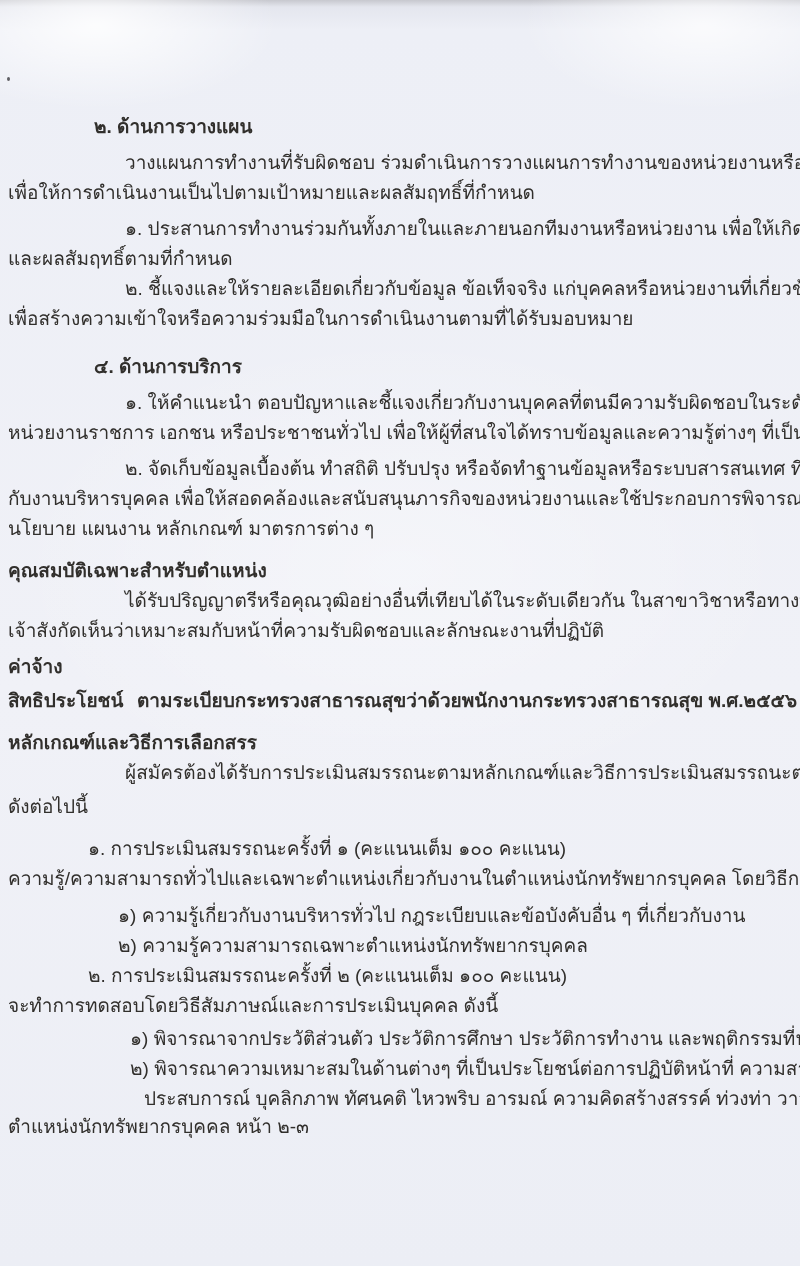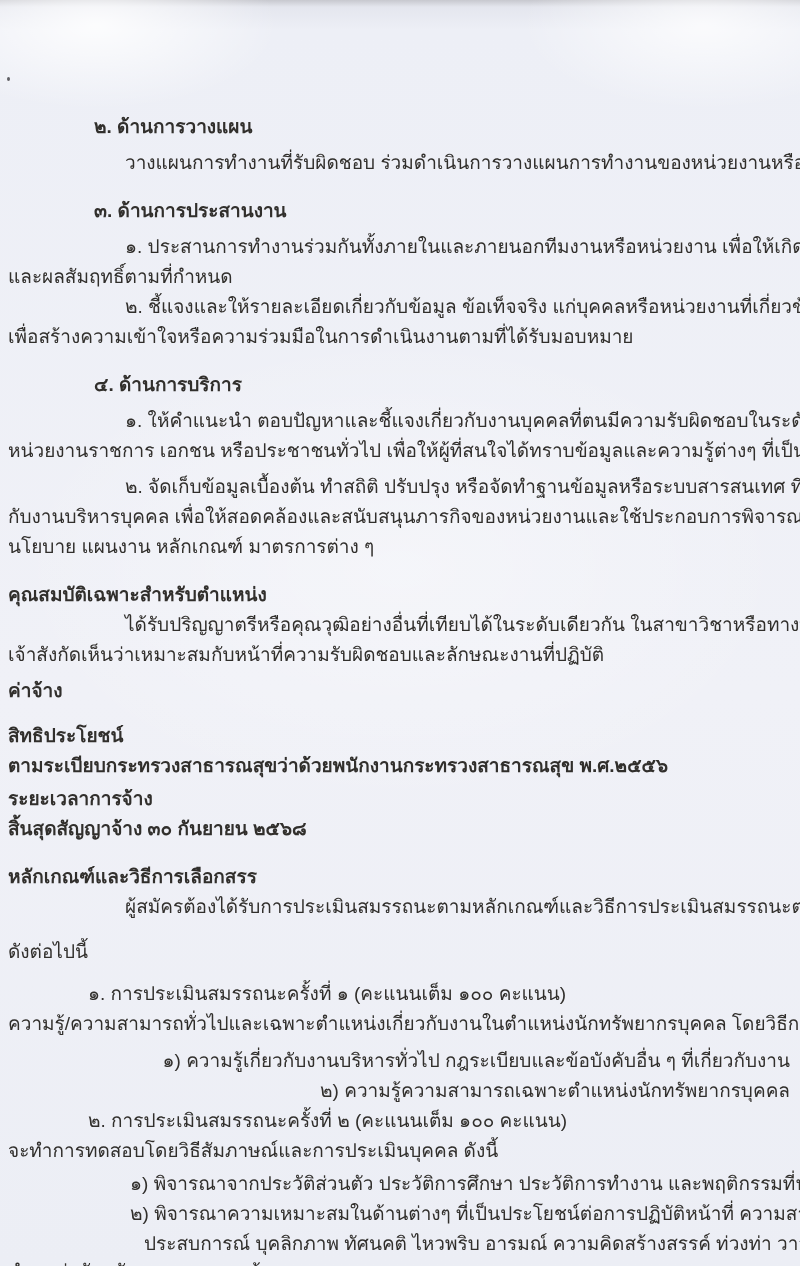--- a/index.html
+++ b/index.html
@@ -23,43 +23,43 @@
     position: absolute; left: 7px; top: 77px;
     width: 3px; height: 4px; border-radius: 50%;
     background: #5e5e63;
   }
   .content { padding: 112px 10px 0 8px; }
   .line { white-space: nowrap; }
   .b { font-weight: bold; }
   .h  { font-weight: bold; padding-left: 86px; }   
   .ind { padding-left: 117px; }                    
   .l1 { padding-left: 80px; }                      
-  .l2 { padding-left: 110px; text-align: right; }                     
+  .l2 { padding-left: 110px; }                     
   .l2b { padding-left: 122px; }                    
   .l2c { padding-left: 136px; }                    
-  .mt3{margin-top:3px} .mt5{margin-top:15px} .mt6{margin-top:6px} .mt7{margin-top:7px}
-  .mt10{margin-top:12px} .mt12{margin-top:18px} .mt18{margin-top:18px}
-  .terms { font-weight: bold; display: flex; flex-direction: column; }
+  .mt3{margin-top:3px} .mt5{margin-top:4px} .mt6{margin-top:6px} .mt7{margin-top:7px}
+  .mt10{margin-top:12px} .mt12{margin-top:12px} .mt18{margin-top:18px}
+  .terms { font-weight: bold; display: flex; }
   .tl1 { display:inline-block; width: 93px; flex: none; }
   .tl2 { display:inline-block; width: 129px; flex: none; }
   .tl3 { display:inline-block; margin-right: 10px; flex: none; }
   .footer { padding-right: 12px; margin-top: -2px; }
 </style>
 </head>
 <body>
 
 <div class="page">
   <div class="speck"></div>
 
   <div class="content">
 
     <div class="line h">๒. ด้านการวางแผน</div>
     <div class="line ind mt6">วางแผนการทำงานที่รับผิดชอบ ร่วมดำเนินการวางแผนการทำงานของหน่วยงานหรือโครงการ</div>
+    <div class="line">เพื่อให้การดำเนินงานเป็นไปตามเป้าหมายและผลสัมฤทธิ์ที่กำหนด</div>
 
-    <div class="line h mt18">๓. ด้านการประสานงาน</div>
     <div class="line ind mt6">๑. ประสานการทำงานร่วมกันทั้งภายในและภายนอกทีมงานหรือหน่วยงาน เพื่อให้เกิดความร่วมมือ</div>
     <div class="line">และผลสัมฤทธิ์ตามที่กำหนด</div>
     <div class="line ind">๒. ชี้แจงและให้รายละเอียดเกี่ยวกับข้อมูล ข้อเท็จจริง แก่บุคคลหรือหน่วยงานที่เกี่ยวข้อง</div>
     <div class="line">เพื่อสร้างความเข้าใจหรือความร่วมมือในการดำเนินงานตามที่ได้รับมอบหมาย</div>
 
     <div class="line h mt18">๔. ด้านการบริการ</div>
     <div class="line ind mt6">๑. ให้คำแนะนำ ตอบปัญหาและชี้แจงเกี่ยวกับงานบุคคลที่ตนมีความรับผิดชอบในระดับเบื้องต้นแก่</div>
     <div class="line">หน่วยงานราชการ เอกชน หรือประชาชนทั่วไป เพื่อให้ผู้ที่สนใจได้ทราบข้อมูลและความรู้ต่างๆ ที่เป็นประโยชน์</div>
     <div class="line ind mt6">๒. จัดเก็บข้อมูลเบื้องต้น ทำสถิติ ปรับปรุง หรือจัดทำฐานข้อมูลหรือระบบสารสนเทศ ที่เกี่ยวข้อง</div>
     <div class="line">กับงานบริหารบุคคล เพื่อให้สอดคล้องและสนับสนุนภารกิจของหน่วยงานและใช้ประกอบการพิจารณากำหนด</div>
@@ -69,24 +69,20 @@
     <div class="line ind">ได้รับปริญญาตรีหรือคุณวุฒิอย่างอื่นที่เทียบได้ในระดับเดียวกัน ในสาขาวิชาหรือทางที่ส่วนราชการ</div>
     <div class="line">เจ้าสังกัดเห็นว่าเหมาะสมกับหน้าที่ความรับผิดชอบและลักษณะงานที่ปฏิบัติ</div>
 
     <div class="line terms mt6">
       <span class="tl1">ค่าจ้าง</span>
     </div>
     <div class="line terms mt5">
       <span class="tl2">สิทธิประโยชน์</span>
       <span>ตามระเบียบกระทรวงสาธารณสุขว่าด้วยพนักงานกระทรวงสาธารณสุข พ.ศ.๒๕๕๖</span>
     </div>
-    <div class="line terms mt3">
-      <span class="tl3">ระยะเวลาการจ้าง</span>
-      <span>สิ้นสุดสัญญาจ้าง ๓๐ กันยายน  ๒๕๖๘</span>
-    </div>
 
     <div class="line b mt12">หลักเกณฑ์และวิธีการเลือกสรร</div>
     <div class="line ind">ผู้สมัครต้องได้รับการประเมินสมรรถนะตามหลักเกณฑ์และวิธีการประเมินสมรรถนะตามที่กำหนด</div>
     <div class="line mt5">ดังต่อไปนี้</div>
 
     <div class="line l1 mt10">๑.  การประเมินสมรรถนะครั้งที่ ๑ (คะแนนเต็ม ๑๐๐ คะแนน)</div>
     <div class="line">ความรู้/ความสามารถทั่วไปและเฉพาะตำแหน่งเกี่ยวกับงานในตำแหน่งนักทรัพยากรบุคคล โดยวิธีการสอบข้อเขียน  ดังนี้</div>
     <div class="line l2 mt7">๑)  ความรู้เกี่ยวกับงานบริหารทั่วไป  กฎระเบียบและข้อบังคับอื่น ๆ ที่เกี่ยวกับงาน</div>
     <div class="line l2">๒)  ความรู้ความสามารถเฉพาะตำแหน่งนักทรัพยากรบุคคล</div>
 

